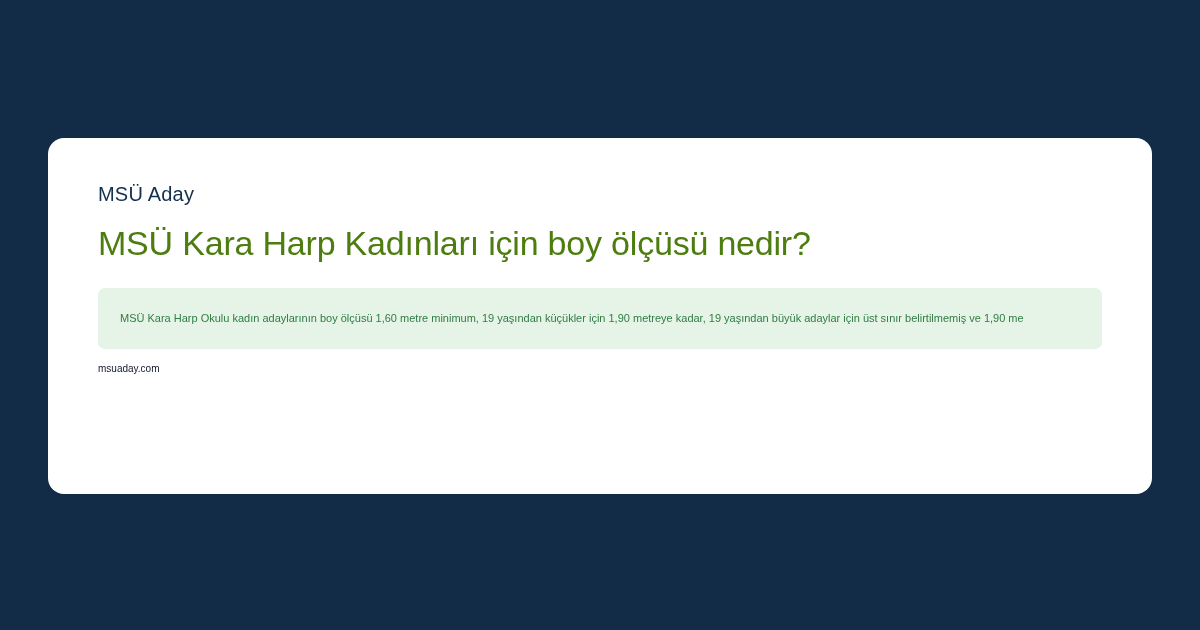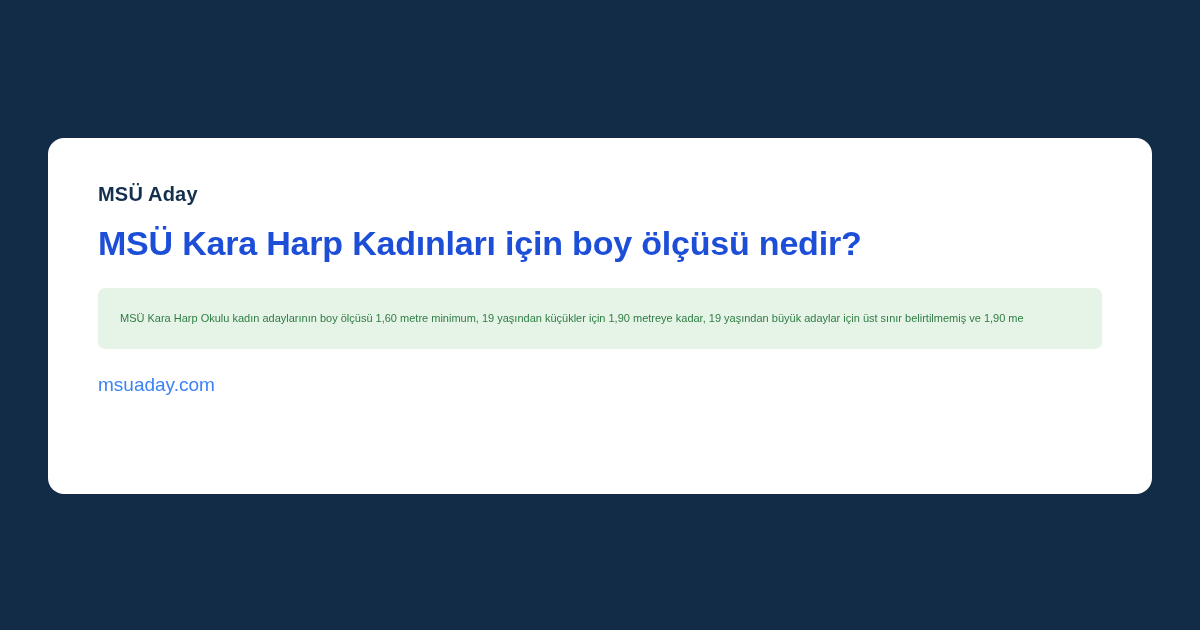--- a/index.html
+++ b/index.html
@@ -25,53 +25,53 @@
     top: 138px;
     width: 1104px;
     height: 356px;
     background: #ffffff;
     border-radius: 16px;
     box-sizing: border-box;
     padding: 44px 50px 0 50px;
   }
   .site-name {
     font-size: 20px;
-    font-weight: bold;
+    font-weight: normal;
     color: #14304f;
     letter-spacing: 0.2px;
     line-height: 24px;
     margin: 0;
   }
   .headline {
     font-size: 34px;
-    font-weight: bold;
-    color: #1d4ed8;
+    font-weight: normal;
+    color: #4d7c0f;
     line-height: 42px;
     letter-spacing: -0.2px;
     margin: 16px 0 0 0;
     white-space: nowrap;
   }
   .answer-box {
     margin-top: 24px;
     background: #e6f3e7;
     border-radius: 7px;
     padding: 18px 20px 18px 22px;
     box-sizing: border-box;
     width: 1004px;
   }
   .answer-text {
     font-size: 11px;
     line-height: 25px;
     color: #2e7d43;
     margin: 0;
   }
   .footer-domain {
-    margin-top: 26px;
-    font-size: 19px;
-    color: #3b82f6;
+    margin-top: 10px;
+    font-size: 10px;
+    color: #0f172a;
     line-height: 20px;
   }
 </style>
 </head>
 <body>
 
 <div class="stage">
   <div class="card">
     <div class="site-name">MSÜ Aday</div>
     <h1 class="headline">MSÜ Kara Harp Kadınları için boy ölçüsü nedir?</h1>

